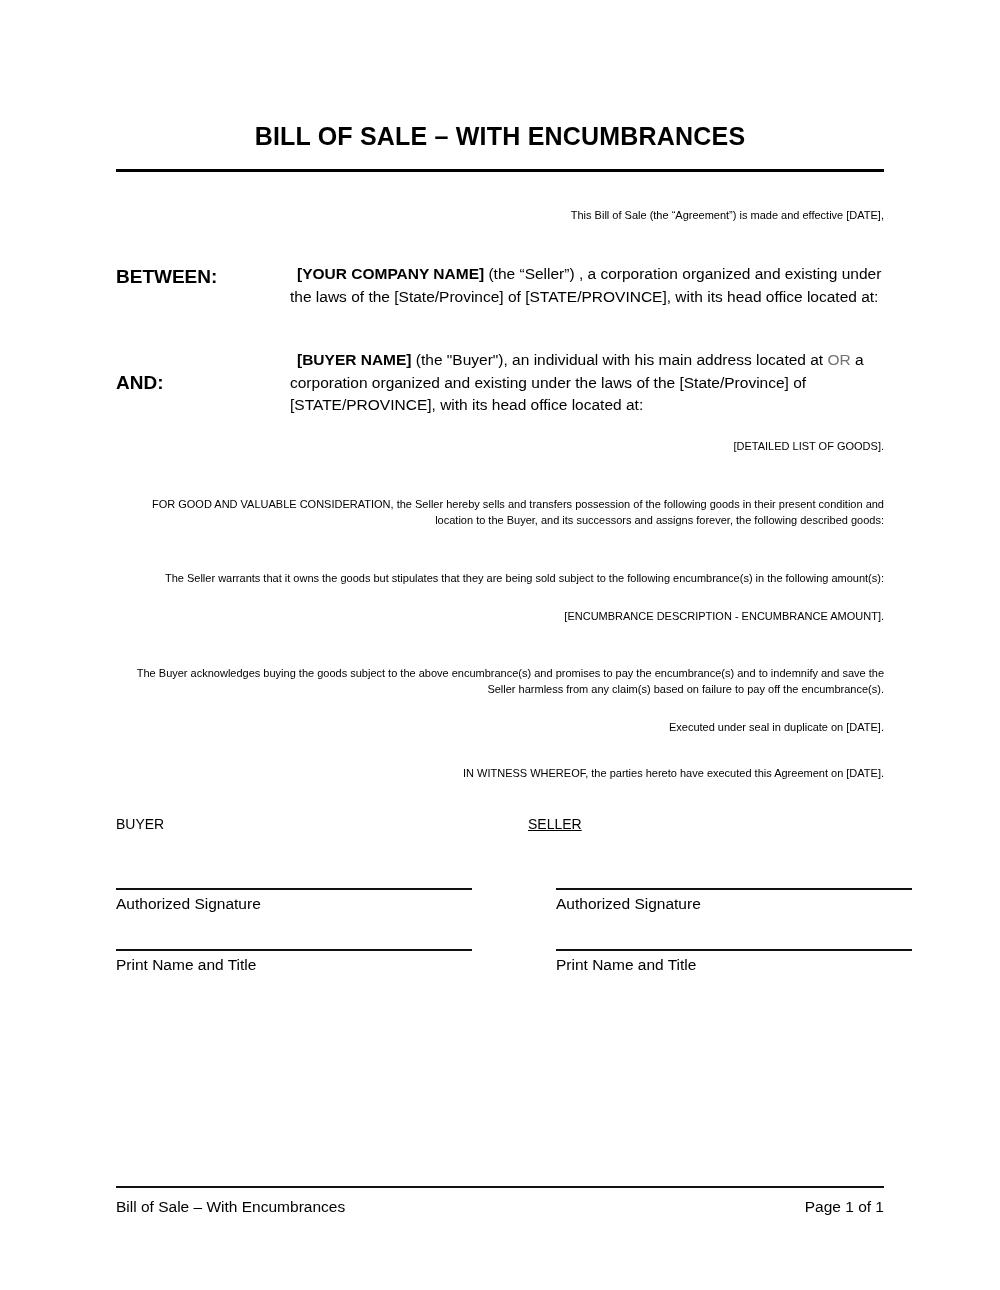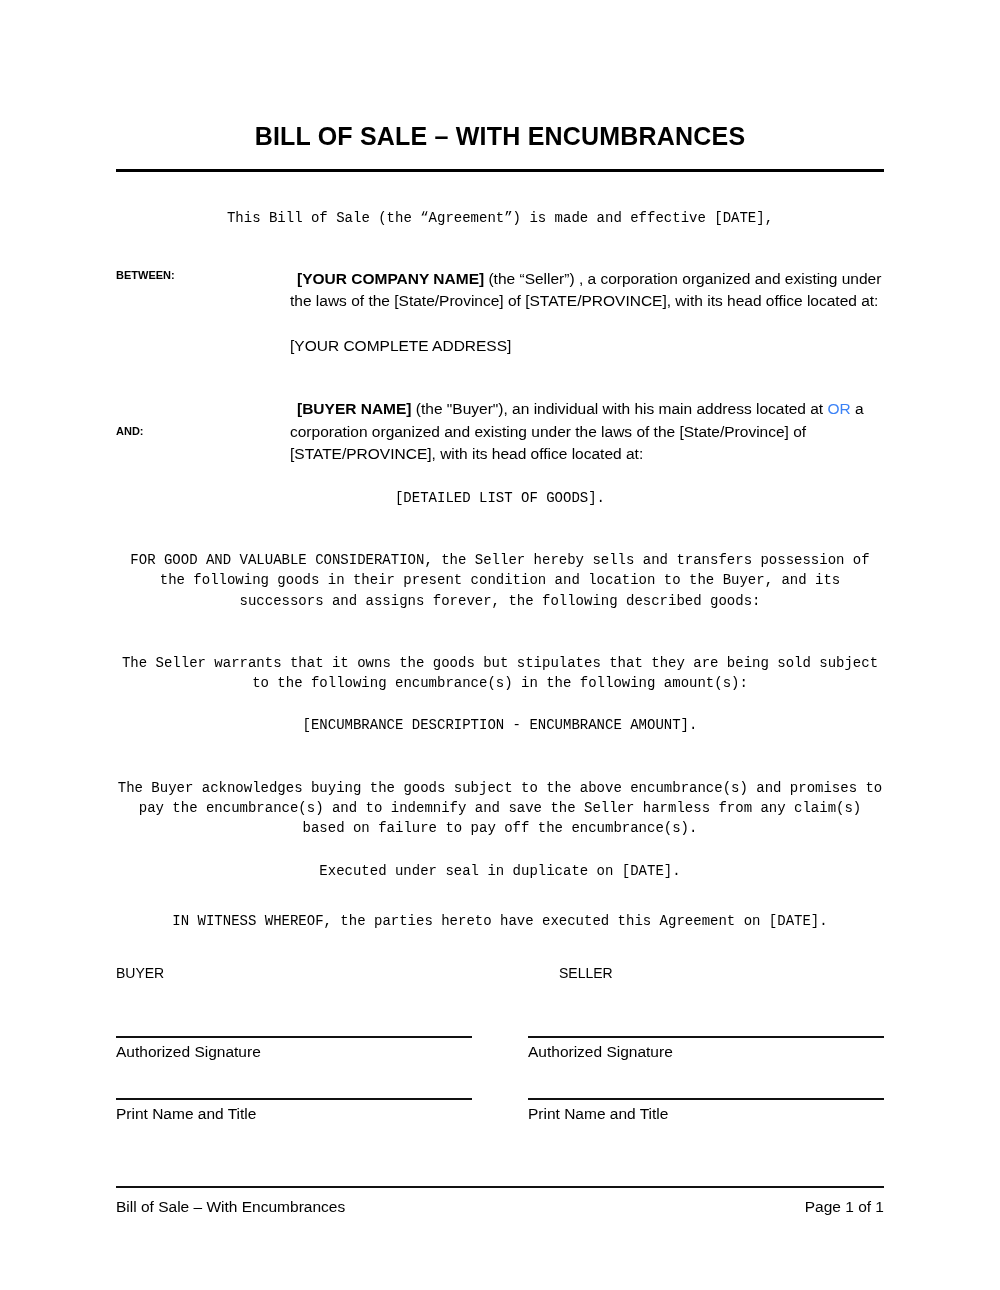--- a/index.html
+++ b/index.html
@@ -41,76 +41,76 @@
     line-height: 1.1;
   }
   .title-rule {
     margin-top: 18px;
     height: 0;
     border-top: 3px solid #000000;
   }
 
   
   .para {
-    font-size: 14px;
+    font-size: 11px;
     line-height: 1.45;
     margin: 0;
-    text-align: center;
-    font-family: Liberation Mono, monospace;
+    text-align: right;
   }
   .intro {
     margin-top: 36px;
   }
 
   
   .party-row {
     display: flex;
     align-items: flex-start;
   }
   .party-row.between { margin-top: 40px; }
   .party-row.and { margin-top: 41px; align-items: center; }
   .party-label {
     width: 174px;
     flex: 0 0 174px;
-    font-size: 11px;
+    font-size: 19px;
     font-weight: bold;
     line-height: 1.45;
   }
   .party-body {
     flex: 1 1 auto;
     font-size: 15.5px;
     line-height: 1.45;
   }
   .party-body .lead { font-weight: bold; margin-left: 7px; }
-  .or-note { color: #3b82f6; }
+  .or-note { color: #737373; }
   .addr-line { margin-top: 22px; }
 
   
   .block-gap-lg { margin-top: 42px; }
   .block-gap-md { margin-top: 30px; }
   .block-gap-sm { margin-top: 22px; }
 
   
   .sig-heading-row {
     display: flex;
     margin-top: 32px;
   }
   .sig-col {
     width: 356px;
     flex: 0 0 356px;
     font-size: 14px;
     line-height: 1.45;
   }
-  .sig-col.right { margin-left: 87px; }
+  .sig-col.right { margin-left: 56px; text-decoration: underline; }
 
   .sig-lines {
     margin-top: 53px;
   }
   .sig-line-row {
     display: flex;
+    gap: 28px;
   }
   .sig-line-row + .sig-line-row {
     margin-top: 34px;
   }
   .sig-cell {
     width: 356px;
     flex: 0 0 356px;
   }
   .sig-cell.right { margin-left: 56px; }
   .sig-rule {
@@ -153,21 +153,20 @@
     <h1 class="doc-title">BILL OF SALE – WITH ENCUMBRANCES</h1>
 
     <div class="title-rule"></div>
 
     <p class="para intro">This Bill of Sale (the “Agreement”) is made and effective [DATE],</p>
 
     <div class="party-row between">
       <div class="party-label">BETWEEN:</div>
       <div class="party-body">
         <span class="lead">[YOUR COMPANY NAME]</span><span> (the “Seller”) , a corporation organized and existing under the laws of the [State/Province] of [STATE/PROVINCE], with its head office located at:</span>
-        <div class="addr-line">[YOUR COMPLETE ADDRESS]</div>
       </div>
     </div>
 
     <div class="party-row and">
       <div class="party-label">AND:</div>
       <div class="party-body">
         <span class="lead">[BUYER NAME]</span><span> (the "Buyer"), an individual with his main address located at </span><span class="or-note">OR</span><span> a corporation organized and existing under the laws of the [State/Province] of [STATE/PROVINCE], with its head office located at:</span>
       </div>
     </div>
 

